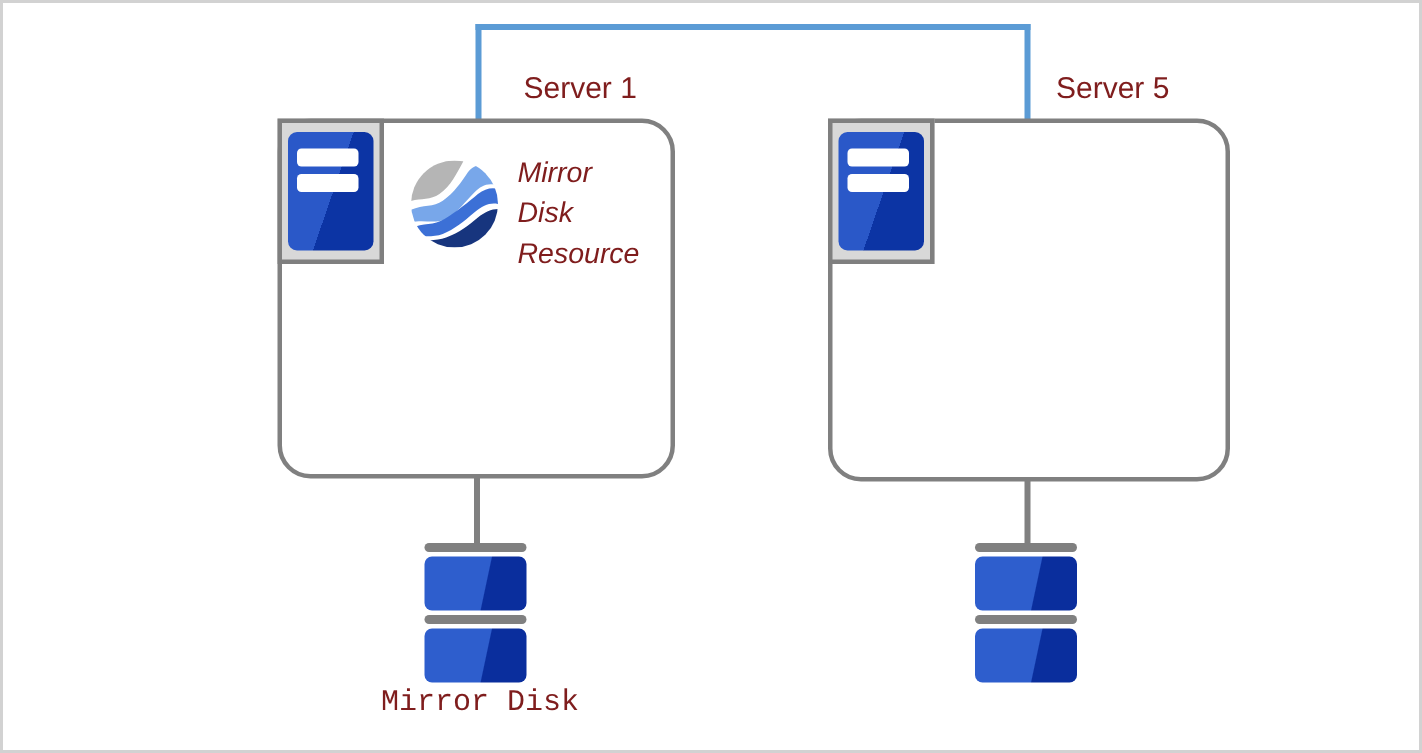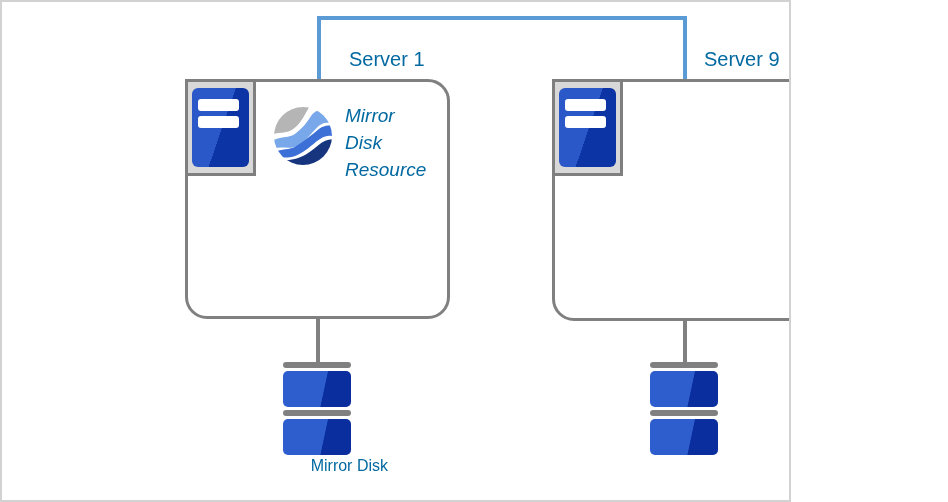--- a/index.html
+++ b/index.html
@@ -1,23 +1,23 @@
 <!DOCTYPE html>
 <html><head>
 <meta charset="utf-8">
 <style>
   html,body { margin:0; padding:0; background:#ffffff; }
   .canvas {
     position:relative;
-    width:791px; height:502px;
+    width:948px; height:502px;
     box-sizing:border-box;
     background:#ffffff;
     border:2px solid #d2d2d2;
     font-family:"Liberation Sans", sans-serif;
-    color:#0369a1;
+    color:#7f1d1d;
     overflow:hidden;
   }
   
   .interconnect {
     position:absolute; left:315px; top:14px;
     width:370px; height:65px;
     box-sizing:border-box;
     border-top:4px solid #5b9bd5;
     border-left:4px solid #5b9bd5;
     border-right:4px solid #5b9bd5;
@@ -70,21 +70,21 @@
   .server-label.l2 { left:702px; top:45px; }
   .resource-label {
     position:absolute; left:343px; top:100px;
     width:74px;
     font-size:19px; line-height:27px;
     white-space:normal;
     font-style:italic;
   }
   .disk-label {
     position:absolute; left:250px; top:455px; width:136px;
-    font-size:16px; text-align:right;
+    font-size:20px; text-align:center;font-family:Liberation Mono, monospace;
   }
   
   .disk { position:absolute; width:68px; display:flex; flex-direction:column; }
   .disk.k1 { left:281px; top:360px; }
   .disk.k2 { left:648px; top:360px; }
   .disk-cap { height:6px; background:#808080; border-radius:3px; margin-bottom:3px; }
   .disk-platter {
     height:36px; border-radius:5px;
     background:linear-gradient(102deg, #2e5ecd 59%, #0a2e9d 60%);
     margin-bottom:3px;
@@ -125,21 +125,21 @@
     <g clip-path="url(#gclip)">
       <rect x="-6" y="-6" width="64" height="64" fill="#ffffff"></rect>
       <path fill="#b5b5b5" d="M-6,-6 L34,-6 L31,1 C27,8 24,15 17,20 C10,25 3,21 -6,27 Z"></path>
       <path fill="#78a7ea" d="M-6,33 C4,25 12,29 19,24 C26,19 30,13 34,7 C37,3 41,2 45,3 L52,1 L52,15 C46,13 42,15 38,19 C32,25 28,31 21,35 C13,39 3,33 -6,40 Z"></path>
       <path fill="#3c70d6" d="M-6,44 C4,36 12,40 20,35 C28,30 34,25 40,20 C44,17 48,16 52,17 L52,26 C47,25 43,27 38,31 C31,37 26,41 19,44 C11,47 2,43 -6,50 Z"></path>
       <path fill="#17357e" d="M-6,54 C4,46 13,49 21,46 C29,43 34,39 40,34 C44,31 48,29 52,29 L52,58 L-6,58 Z"></path>
     </g>
   </svg>
 
   <div class="label server-label l1">Server 1</div>
-  <div class="label server-label l2">Server 9</div>
+  <div class="label server-label l2">Server 5</div>
   <div class="resource-label">Mirror Disk Resource</div>
 
   <div class="disk k1">
     <div class="disk-cap"></div>
     <div class="disk-platter"></div>
     <div class="disk-cap"></div>
     <div class="disk-platter"></div>
   </div>
   <div class="disk k2">
     <div class="disk-cap"></div>

